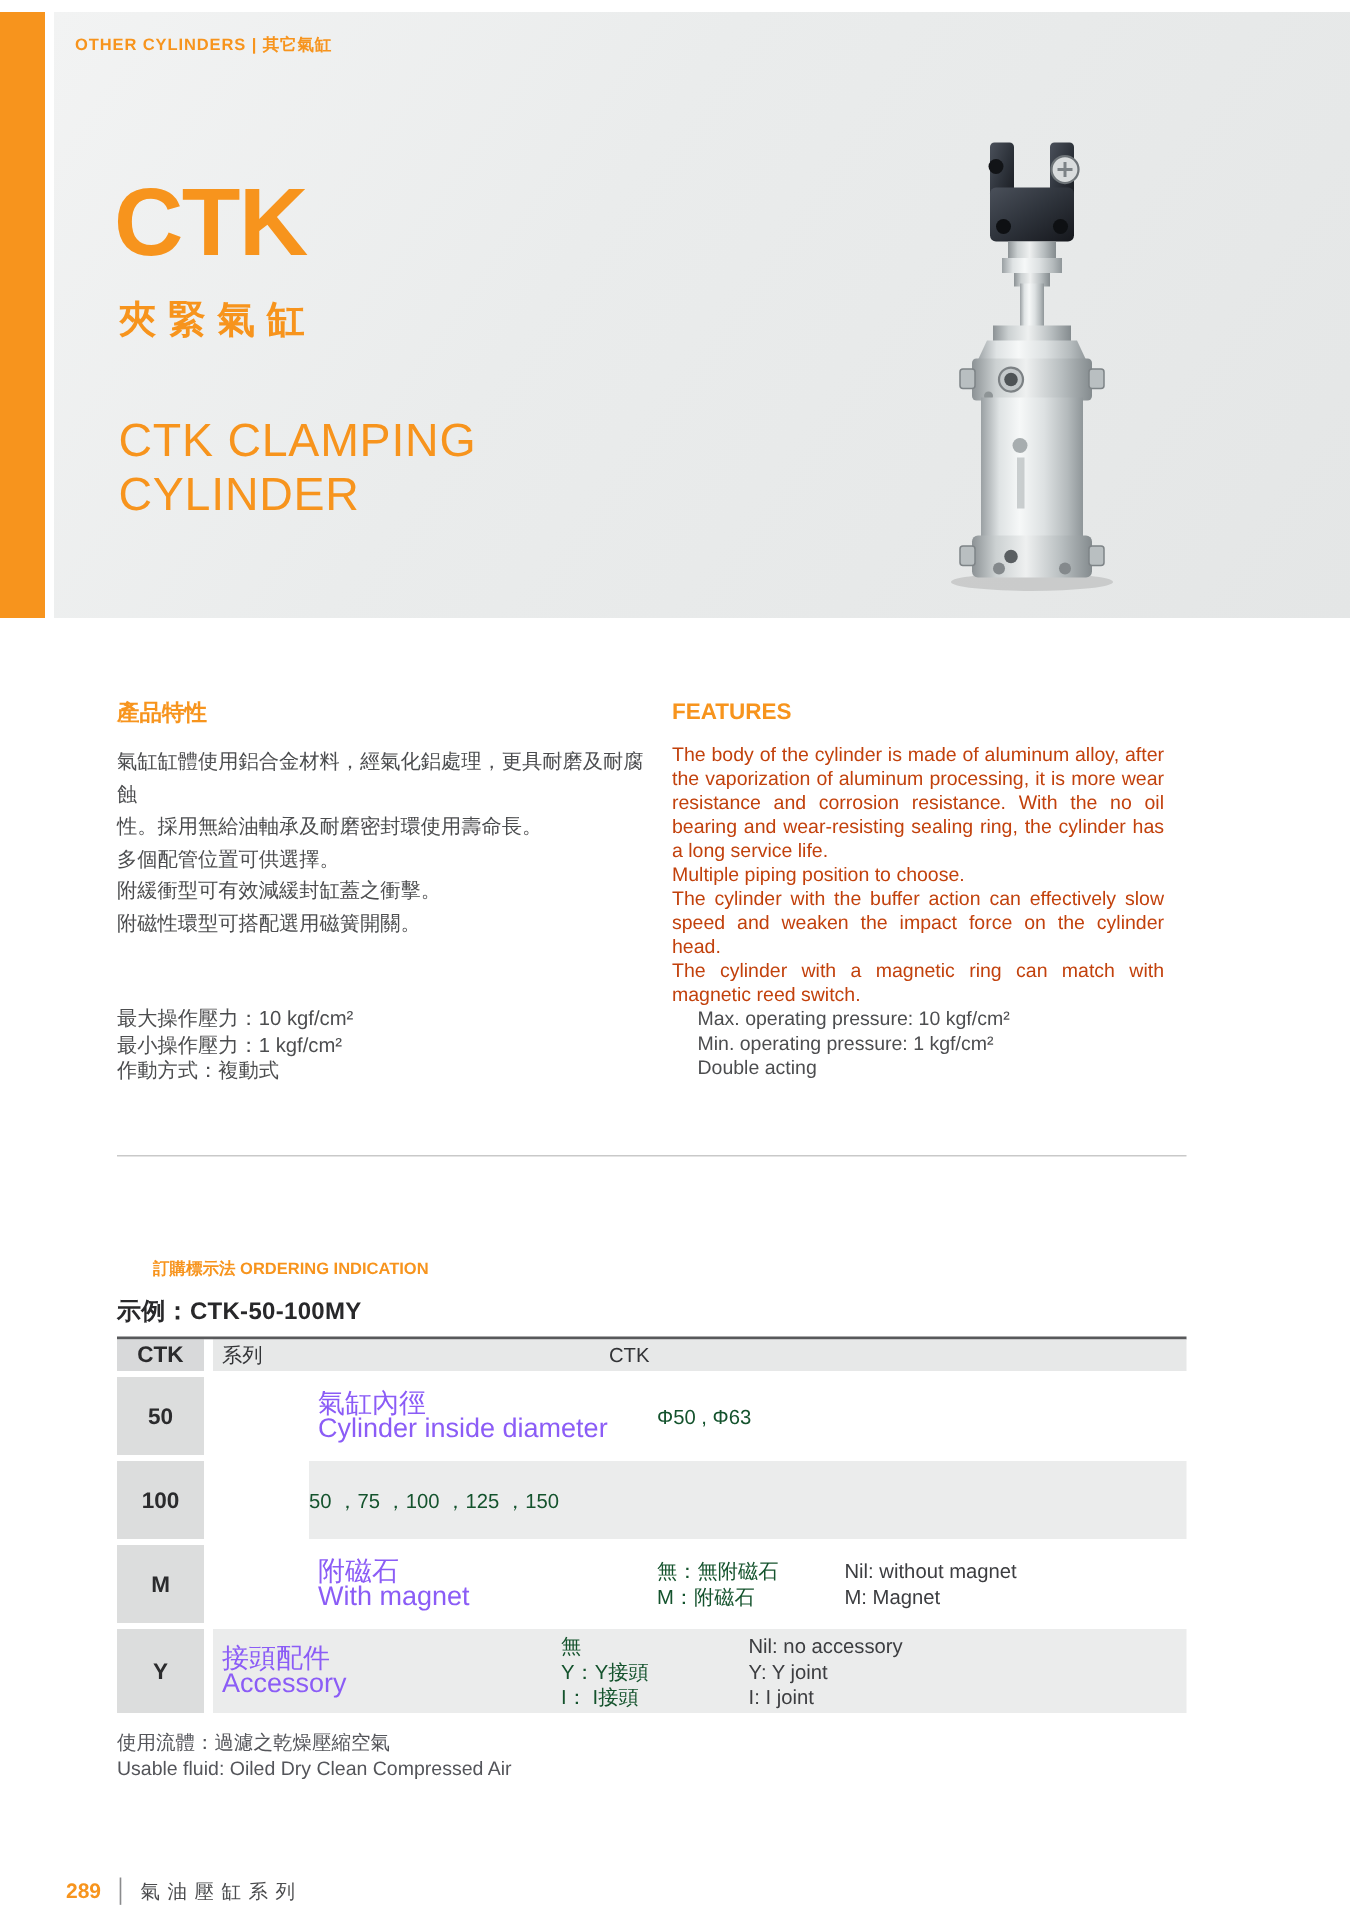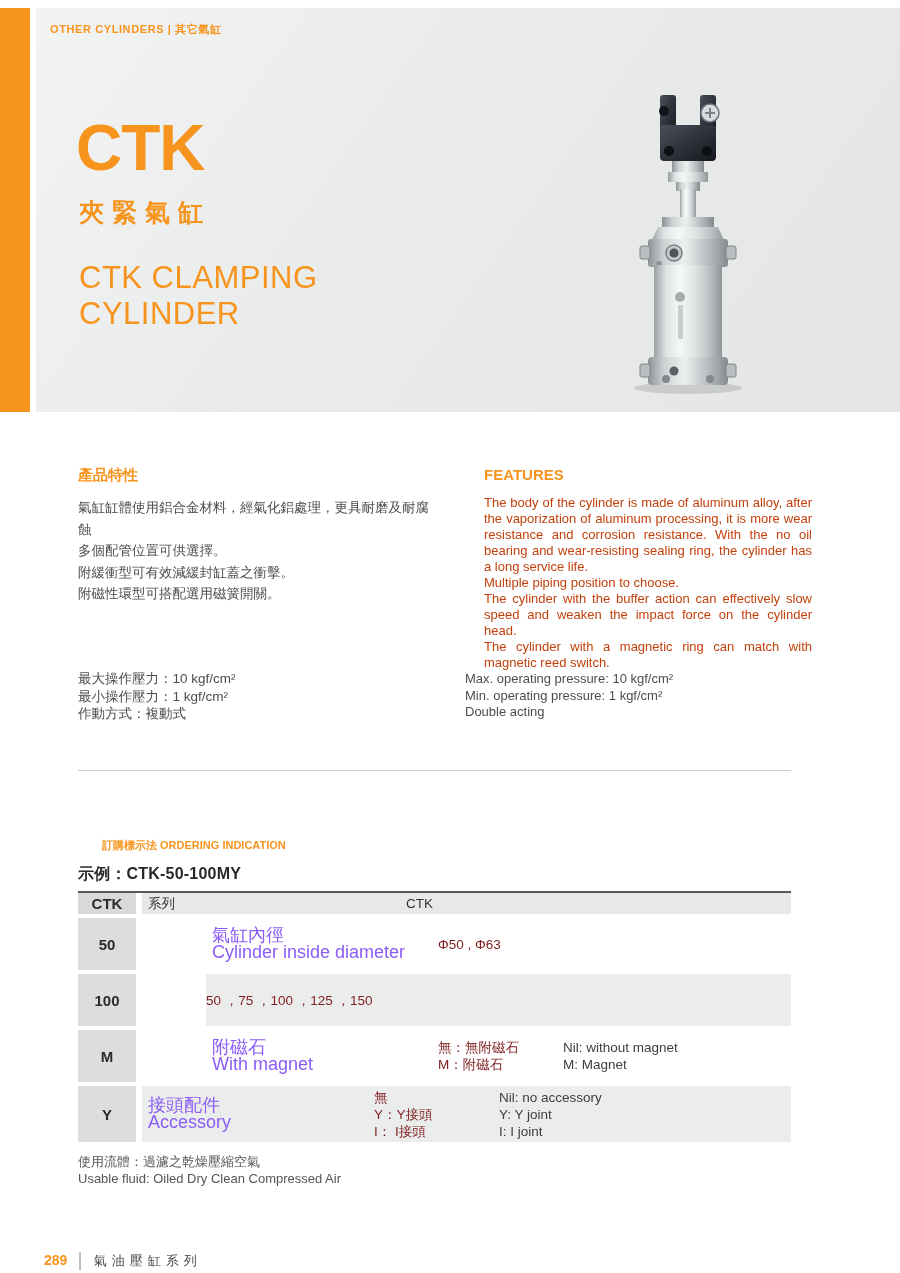--- a/index.html
+++ b/index.html
@@ -23,30 +23,30 @@
   }
   .model-title {
     left:76px; top:116px; font-size:64px; font-weight:800;
     color:#f7941d; letter-spacing:-1px; line-height:1;
   }
   .model-zh {
     left:79px; top:196px; font-size:25px; font-weight:bold;
     color:#f7941d; letter-spacing:8px;
   }
   .model-en {
-    left:79px; top:260px; font-size:31px; font-weight:500;
+    left:79px; top:276px; font-size:31px; font-weight:500;
     color:#f7941d; line-height:36px; letter-spacing:.5px;
   }
   .product-photo { left:598px; top:83px; width:182px; height:312px; }
 
   
   .sec-heading { font-size:15px; font-weight:bold; color:#f7941d; }
   .features-zh { left:78px; top:466px; width:360px; }
   .features-zh .lines { margin-top:12px; font-size:13.5px; line-height:21.5px; color:#4c4d4f; }
-  .features-en { left:484px; top:466px; width:328px; }
+  .features-en { left:448px; top:466px; width:328px; }
   .features-en .paras { margin-top:12px; font-size:13px; line-height:16px; color:#c2410c; }
   .features-en .paras div { text-align:justify; }
 
   .specs { font-size:13.5px; line-height:17.5px; color:#4c4d4f; }
   .specs-zh { left:78px; top:670px; }
   .specs-en { left:465px; top:671px; font-size:13px; line-height:16.5px; }
 
   .divider { left:78px; top:770px; width:713px; height:1px; background:#c9c9c9; }
 
   
@@ -56,21 +56,21 @@
   .order-table { left:78px; top:891px; width:713px; border-top:2px solid #58595b; }
   .trow { display:flex; margin-top:0; }
   .trow + .trow { margin-top:4px; }
   .tcode {
     width:58px; display:flex; align-items:center; justify-content:center;
     font-size:15px; font-weight:bold; color:#2b2b2d; background:#dcdddd;
   }
   .tgap { width:6px; background:#ffffff; }
   .tcontent { flex:1; display:flex; align-items:center; }
   .cell-desc { width:232px; padding-left:6px; font-size:18px; line-height:17px; color:#8b5cf6; }
-  .cell-val1 { width:125px; font-size:13.5px; line-height:17px; color:#7f1d1d; white-space:nowrap; }
+  .cell-val1 { width:125px; font-size:13.5px; line-height:17px; color:#14532d; white-space:nowrap; }
   .cell-val2 { flex:1; font-size:13.5px; line-height:17px; color:#3c3d40; white-space:nowrap; }
   .row-hdr { height:21px; }
   .row-hdr .tcode { background:#d8d9da; }
   .row-hdr .tcontent { background:#e7e8e8;gap:32px; }
   .row-hdr .cell-desc, .row-hdr .cell-val1 { font-size:13.5px; color:#333437; }
   .row-std { height:52px;gap:32px; }
   .row-tall { height:56px; }
   .bg-white .tcontent { background:#ffffff; }
   .bg-gray .tcontent { background:#ebecec; }
 
@@ -163,20 +163,21 @@
     <circle cx="68" cy="296" r="4" fill="#84898c"></circle>
     <circle cx="112" cy="296" r="4" fill="#84898c"></circle>
     <circle cx="76" cy="288" r="4.5" fill="#5a5f62"></circle>
   </g>
 </svg>
 
 <div class="abs features-zh">
   <div class="sec-heading">產品特性</div>
   <div class="lines">
     <div>氣缸缸體使用鋁合金材料，經氣化鋁處理，更具耐磨及耐腐蝕</div>
+    <div>性。採用無給油軸承及耐磨密封環使用壽命長。</div>
     <div>多個配管位置可供選擇。</div>
     <div>附緩衝型可有效減緩封缸蓋之衝擊。</div>
     <div>附磁性環型可搭配選用磁簧開關。</div>
   </div>
 </div>
 
 <div class="abs features-en">
   <div class="sec-heading">FEATURES</div>
   <div class="paras">
     <div>The body of the cylinder is made of aluminum alloy, after the vaporization of aluminum processing, it is more wear resistance and corrosion resistance. With the no oil bearing and wear-resisting sealing ring, the cylinder has a long service life.</div>

